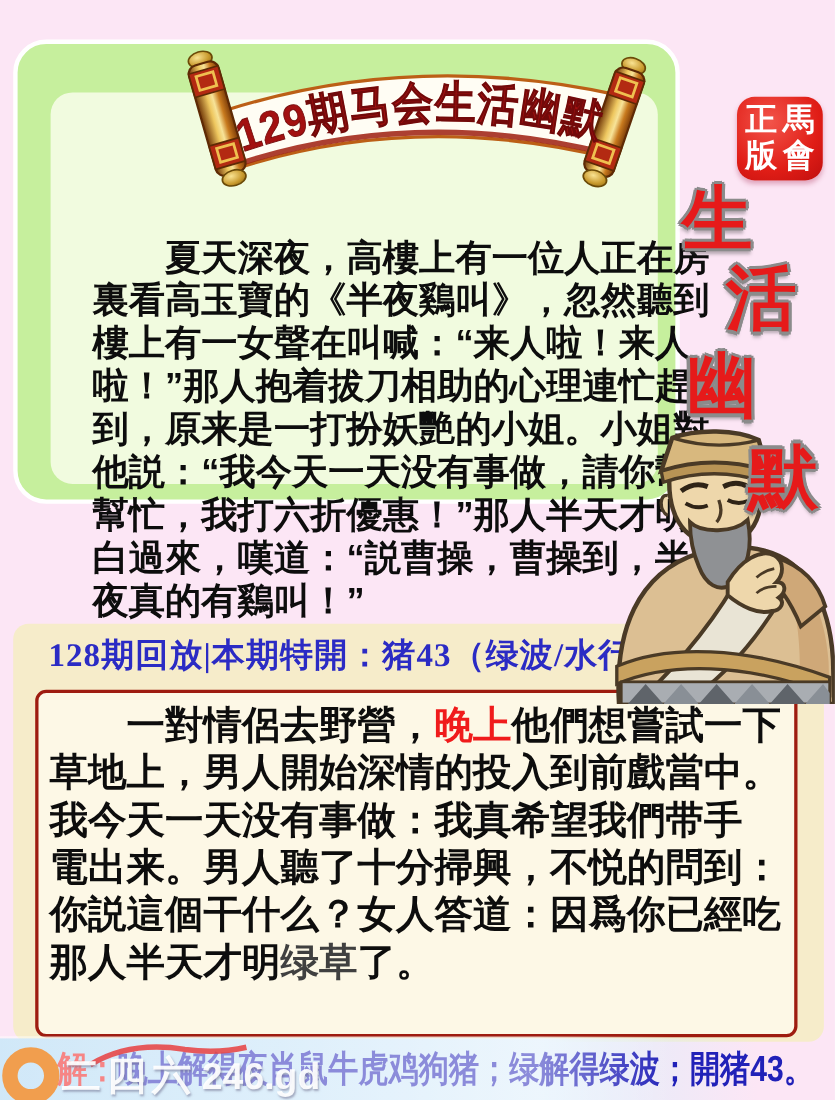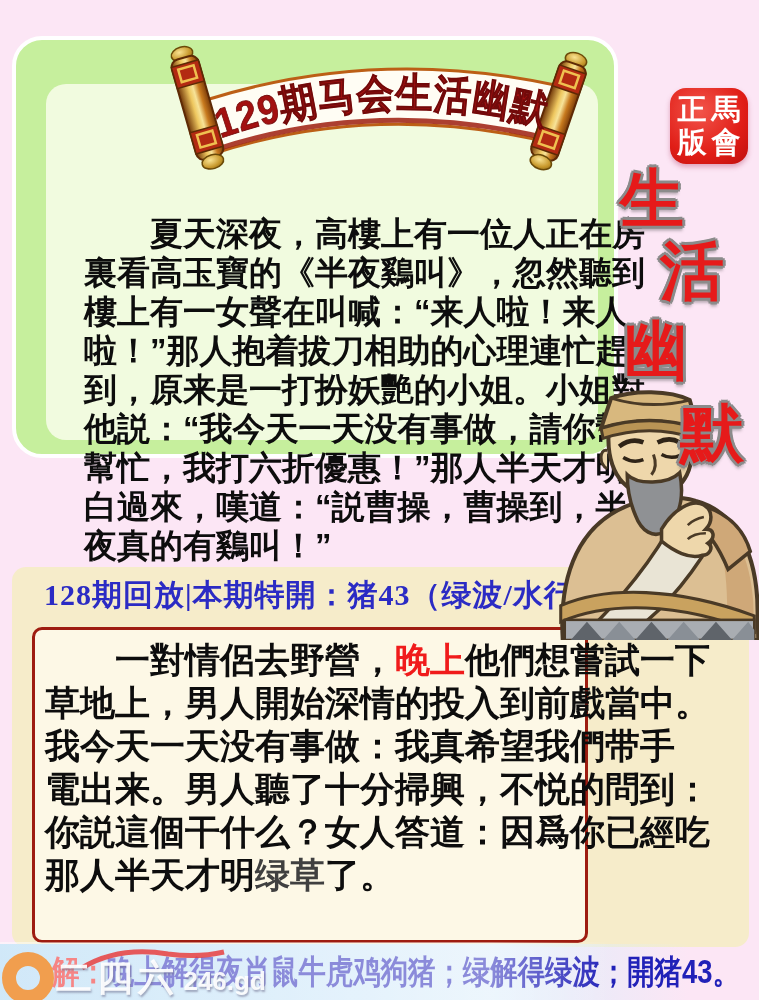--- a/index.html
+++ b/index.html
@@ -33,39 +33,39 @@
                      0 5px 3px rgba(60,60,60,.35);}
   .v0{left:620px;top:168px;} .v1{left:660px;top:240px;} .v2{left:624px;top:320px;} .v3{left:680px;top:402px;}
 
   
   .oldman{position:absolute;left:556px;top:388px;width:203px;height:252px;z-index:4;}
 
   
   .box2{position:absolute;left:12px;top:567px;width:737px;height:380px;background:#f6ecca;border-radius:14px;}
   .replay-header{position:absolute;left:32px;top:8px;font-size:30px;font-weight:bold;color:#2b2bc4;
          font-family:"Liberation Serif","DejaVu Serif",serif;letter-spacing:1px;white-space:nowrap;}
-  .box2-inner{position:absolute;left:20px;top:60px;width:556px;height:316px;background:#fdf8e6;
+  .box2-inner{position:absolute;left:20px;top:60px;width:693px;height:316px;background:#fdf8e6;
          border:3px solid #9e1c10;border-radius:10px;box-sizing:border-box;}
   .joke2{position:absolute;left:10px;top:8px;font-size:35px;line-height:43px;font-weight:bold;color:#0d0d0d;}
 
   
   .bottom-band{position:absolute;left:0;top:942px;width:759px;height:58px;z-index:7;}
   .blue-band{position:absolute;left:0;top:2px;width:690px;height:56px;
          background:linear-gradient(90deg,#a6d3f2 0%,#c2e2f8 40%,#ddeefb 72%,rgba(252,230,245,0) 100%);}
   .solution{position:absolute;left:52px;top:8px;font-size:33px;font-weight:bold;color:#2121b8;
          white-space:nowrap;transform:scaleX(.83);transform-origin:left center;z-index:2;}
   .wm-fade{position:absolute;left:0;top:0;width:612px;height:58px;z-index:3;
          background:linear-gradient(90deg,rgba(255,255,255,.48) 0%,rgba(255,255,255,.48) 80%,rgba(255,255,255,0) 100%);}
   .wm-ring{position:absolute;left:2px;top:10px;width:52px;height:52px;border:14px solid #f29a44;
          border-radius:50%;box-sizing:border-box;z-index:4;opacity:.95;}
   .wm-swoosh{position:absolute;left:78px;top:2px;width:150px;height:30px;z-index:4;}
   .wm-text{position:absolute;left:56px;top:12px;z-index:4;font-weight:bold;white-space:nowrap;
          color:rgba(255,255,255,.92);text-shadow:1px 2px 2px rgba(110,110,140,.55);}
   .wm-text .cn{font-size:36px;font-family:Liberation Mono, monospace;letter-spacing:5px;}
-  .wm-text .dm{font-size:26px;}
+  .wm-text .dm{font-size:34px;}
 </style>
 </head>
 <body>
 
 <div class="page">
 
   <section class="box1">
     <div class="box1-inner">
       <div class="joke1">
           <div class="tline"><span>　　夏天深夜，高樓上有一位人正在房</span></div>

